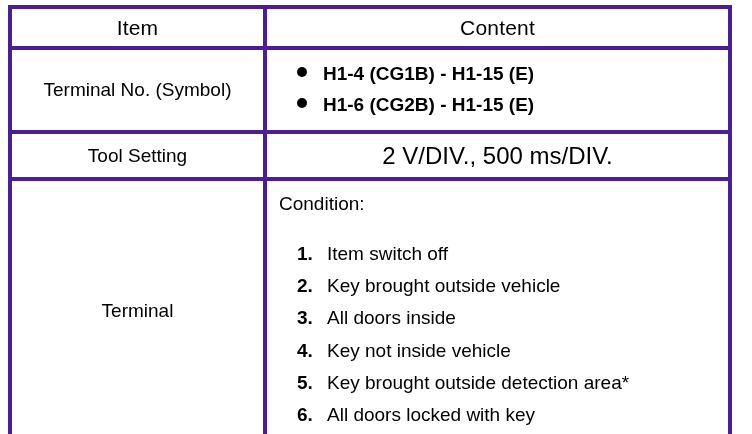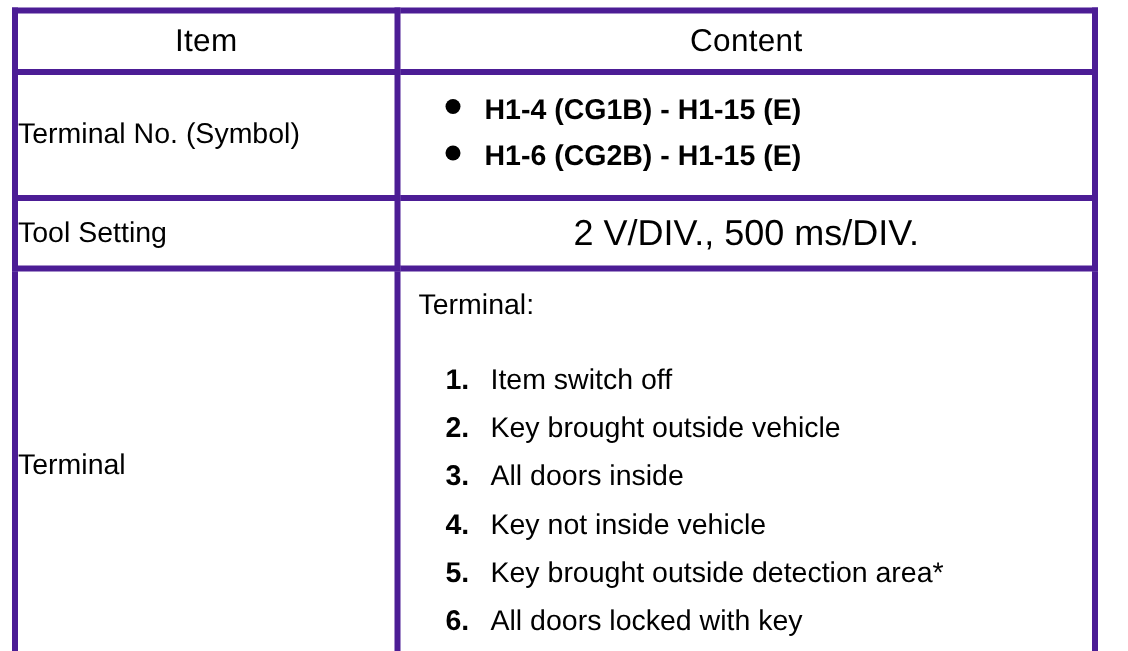--- a/index.html
+++ b/index.html
@@ -56,21 +56,21 @@
   .hdr {
     height: 37px;
     text-align: center;
     font-size: 21px;
     font-weight: bold;
     letter-spacing: 0.2px;
   }
 
   
   .label-cell {
-    text-align: left;
+    text-align: center;
     font-size: 19px;
   }
   .label-cell .label-text {
     display: block;
     line-height: 1.15;
   }
 
   
   .row-terminal td { height: 80px; }
   .bullet-list {
@@ -177,21 +177,21 @@
         </td>
         <td class="tool-value frame-right">2 V/DIV., 500 ms/DIV.</td>
       </tr>
 
       <tr class="row-condition">
         <td class="label-cell frame-left frame-bottom">
           <span class="label-text">Terminal</span>
         </td>
         <td class="frame-right frame-bottom">
           <div class="procedure">
-            <div class="procedure-title">Terminal:</div>
+            <div class="procedure-title">Condition:</div>
             <ol class="step-list">
               <li>
                 <span class="step-num">1.</span>
                 <span class="step-text">Item switch off</span>
               </li>
               <li>
                 <span class="step-num">2.</span>
                 <span class="step-text">Key brought outside vehicle</span>
               </li>
               <li>

